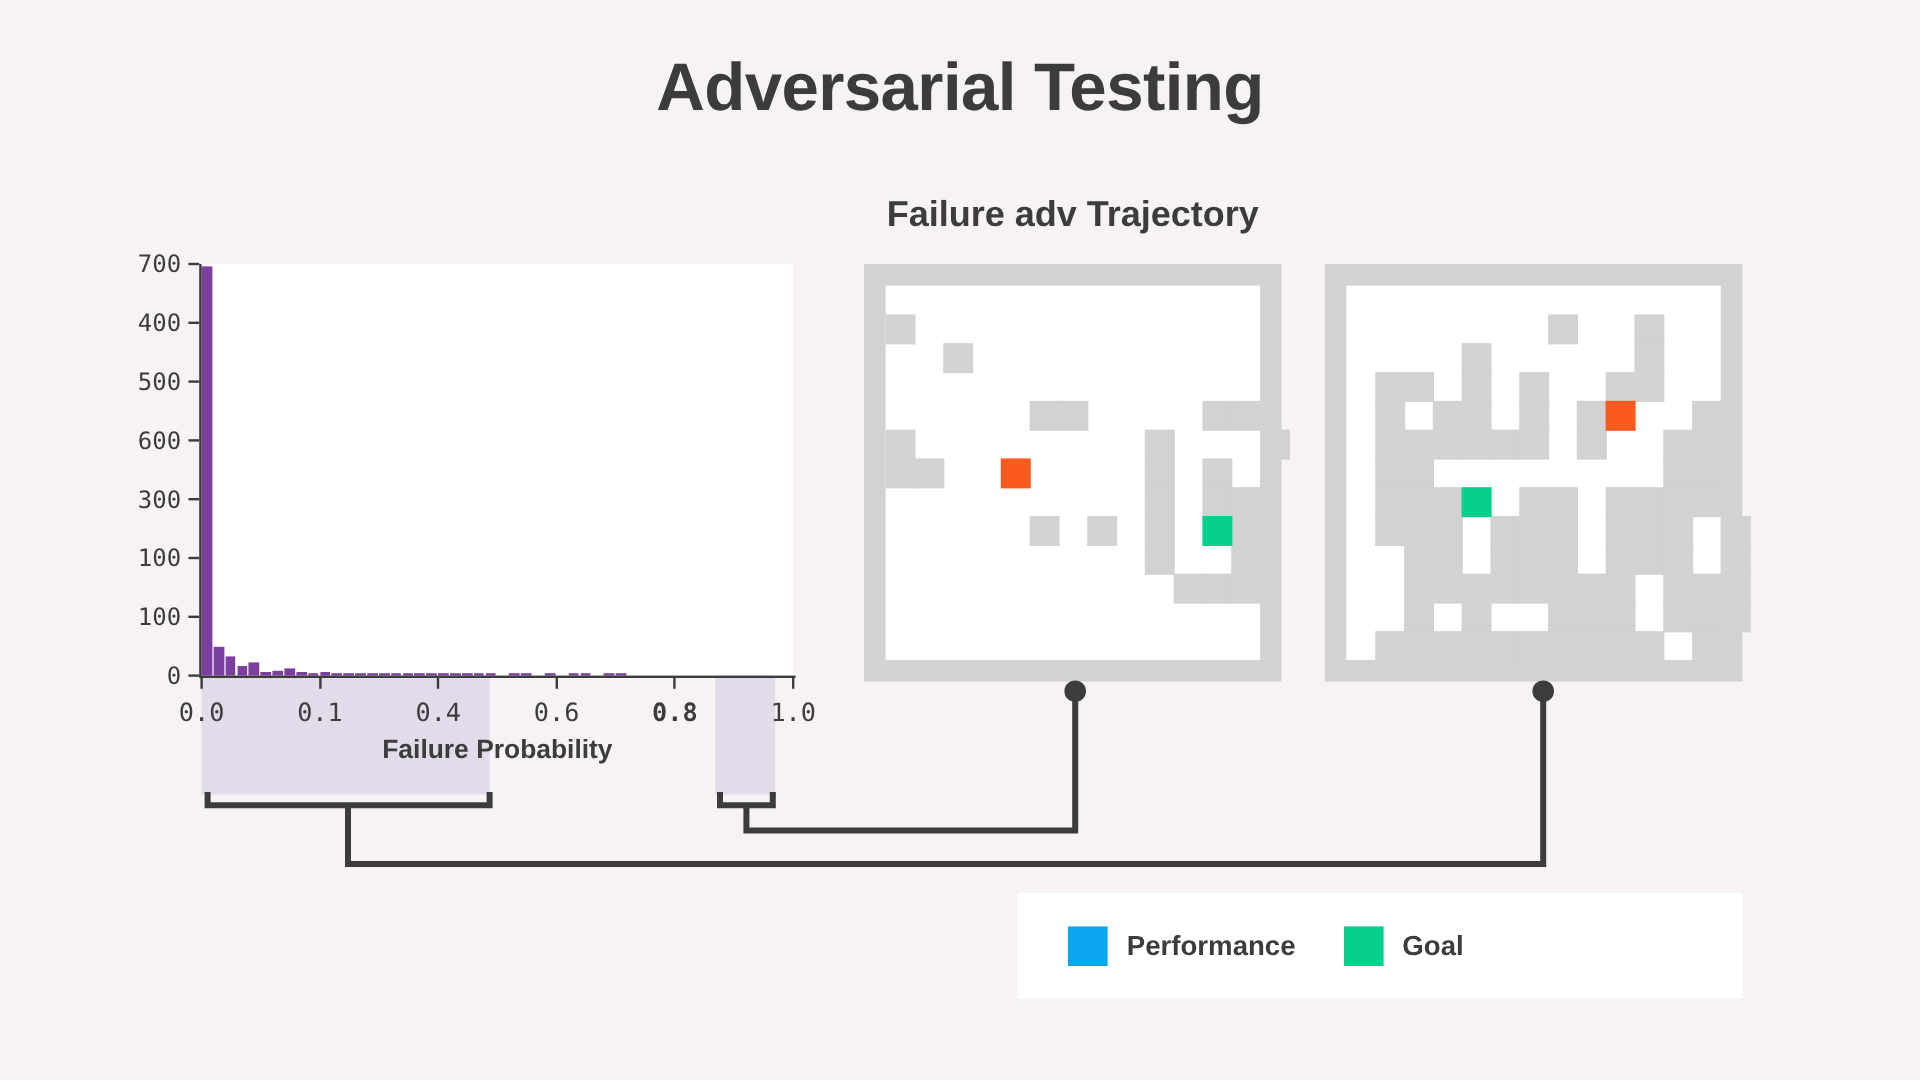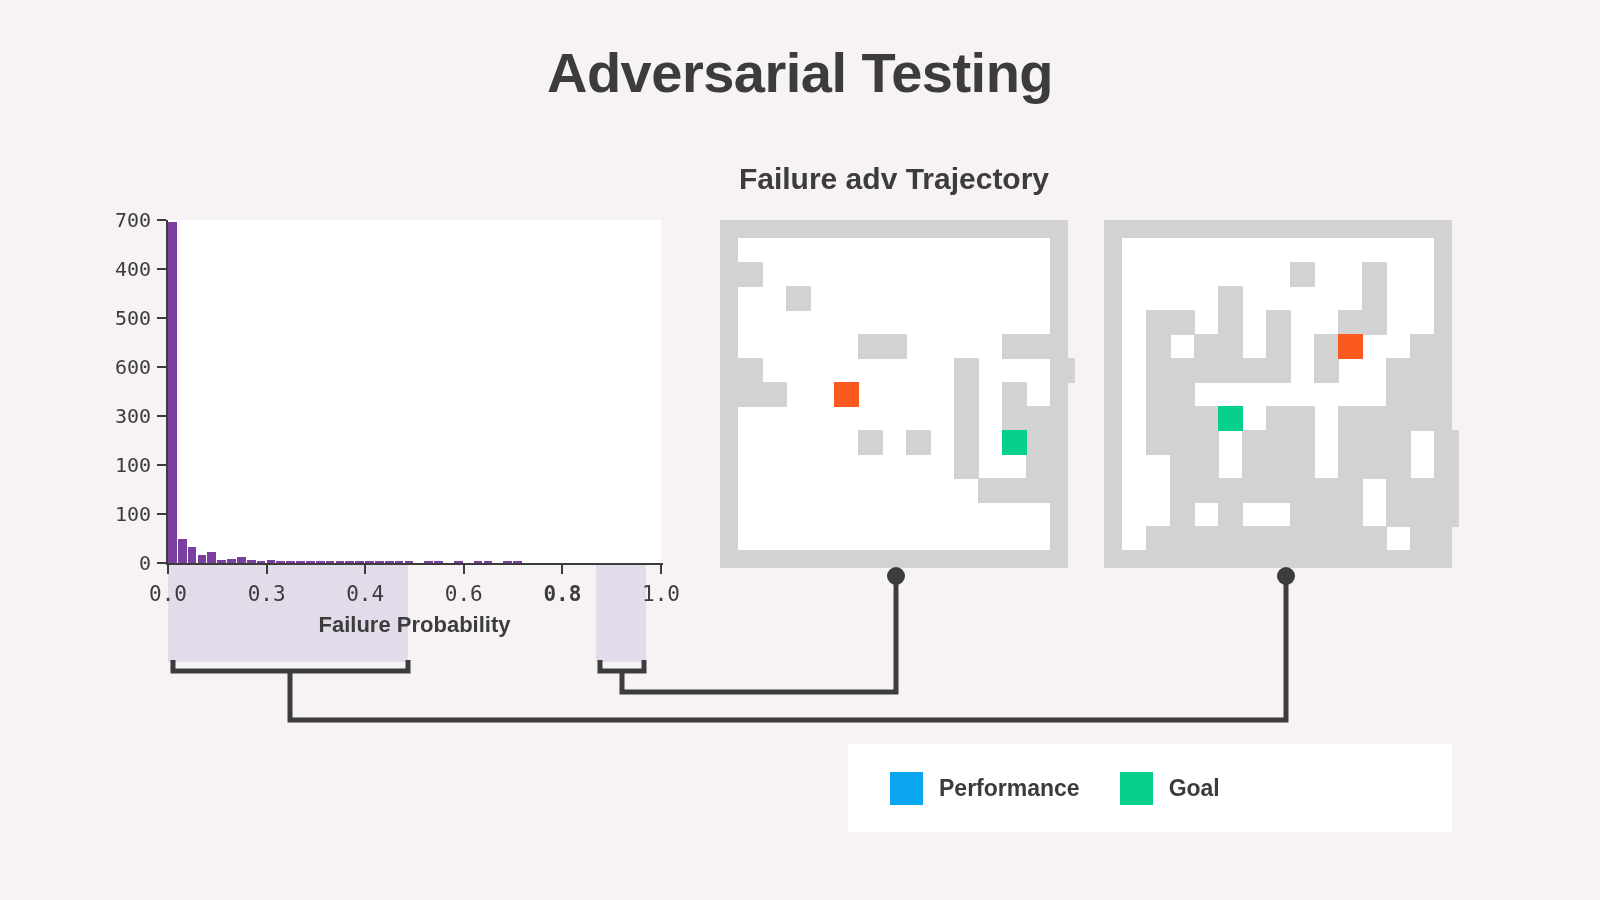--- a/index.html
+++ b/index.html
@@ -270,21 +270,21 @@
         <div class="ylabel" style="left: 95px; right: auto; top: 308px;">500</div>
         <div class="ytick" style="top: 268px;"></div>
         <div class="ylabel" style="left: 95px; right: auto; top: 259px;">400</div>
         <div class="ytick" style="top: 219px;"></div>
         <div class="ylabel" style="left: 95px; right: auto; top: 210px;">700</div>
       </div>
     <div id="x-ticks">
         <div class="xtick" style="left: 167px;"></div>
         <div class="xlabel" style="left: 168px;">0.0</div>
         <div class="xtick" style="left: 265.6px;"></div>
-        <div class="xlabel" style="left: 266.6px;">0.3</div>
+        <div class="xlabel" style="left: 266.6px;">0.1</div>
         <div class="xtick" style="left: 364.2px;"></div>
         <div class="xlabel" style="left: 365.2px;">0.4</div>
         <div class="xtick" style="left: 462.8px;"></div>
         <div class="xlabel" style="left: 463.8px;">0.6</div>
         <div class="xtick" style="left: 561.4px;"></div>
         <div class="xlabel" style="left: 562.4px; font-weight: bold;">0.8</div>
         <div class="xtick" style="left: 660px;"></div>
         <div class="xlabel" style="left: 661px;">1.0</div>
       </div>
     <div id="x-axis-title">Failure Probability</div>

